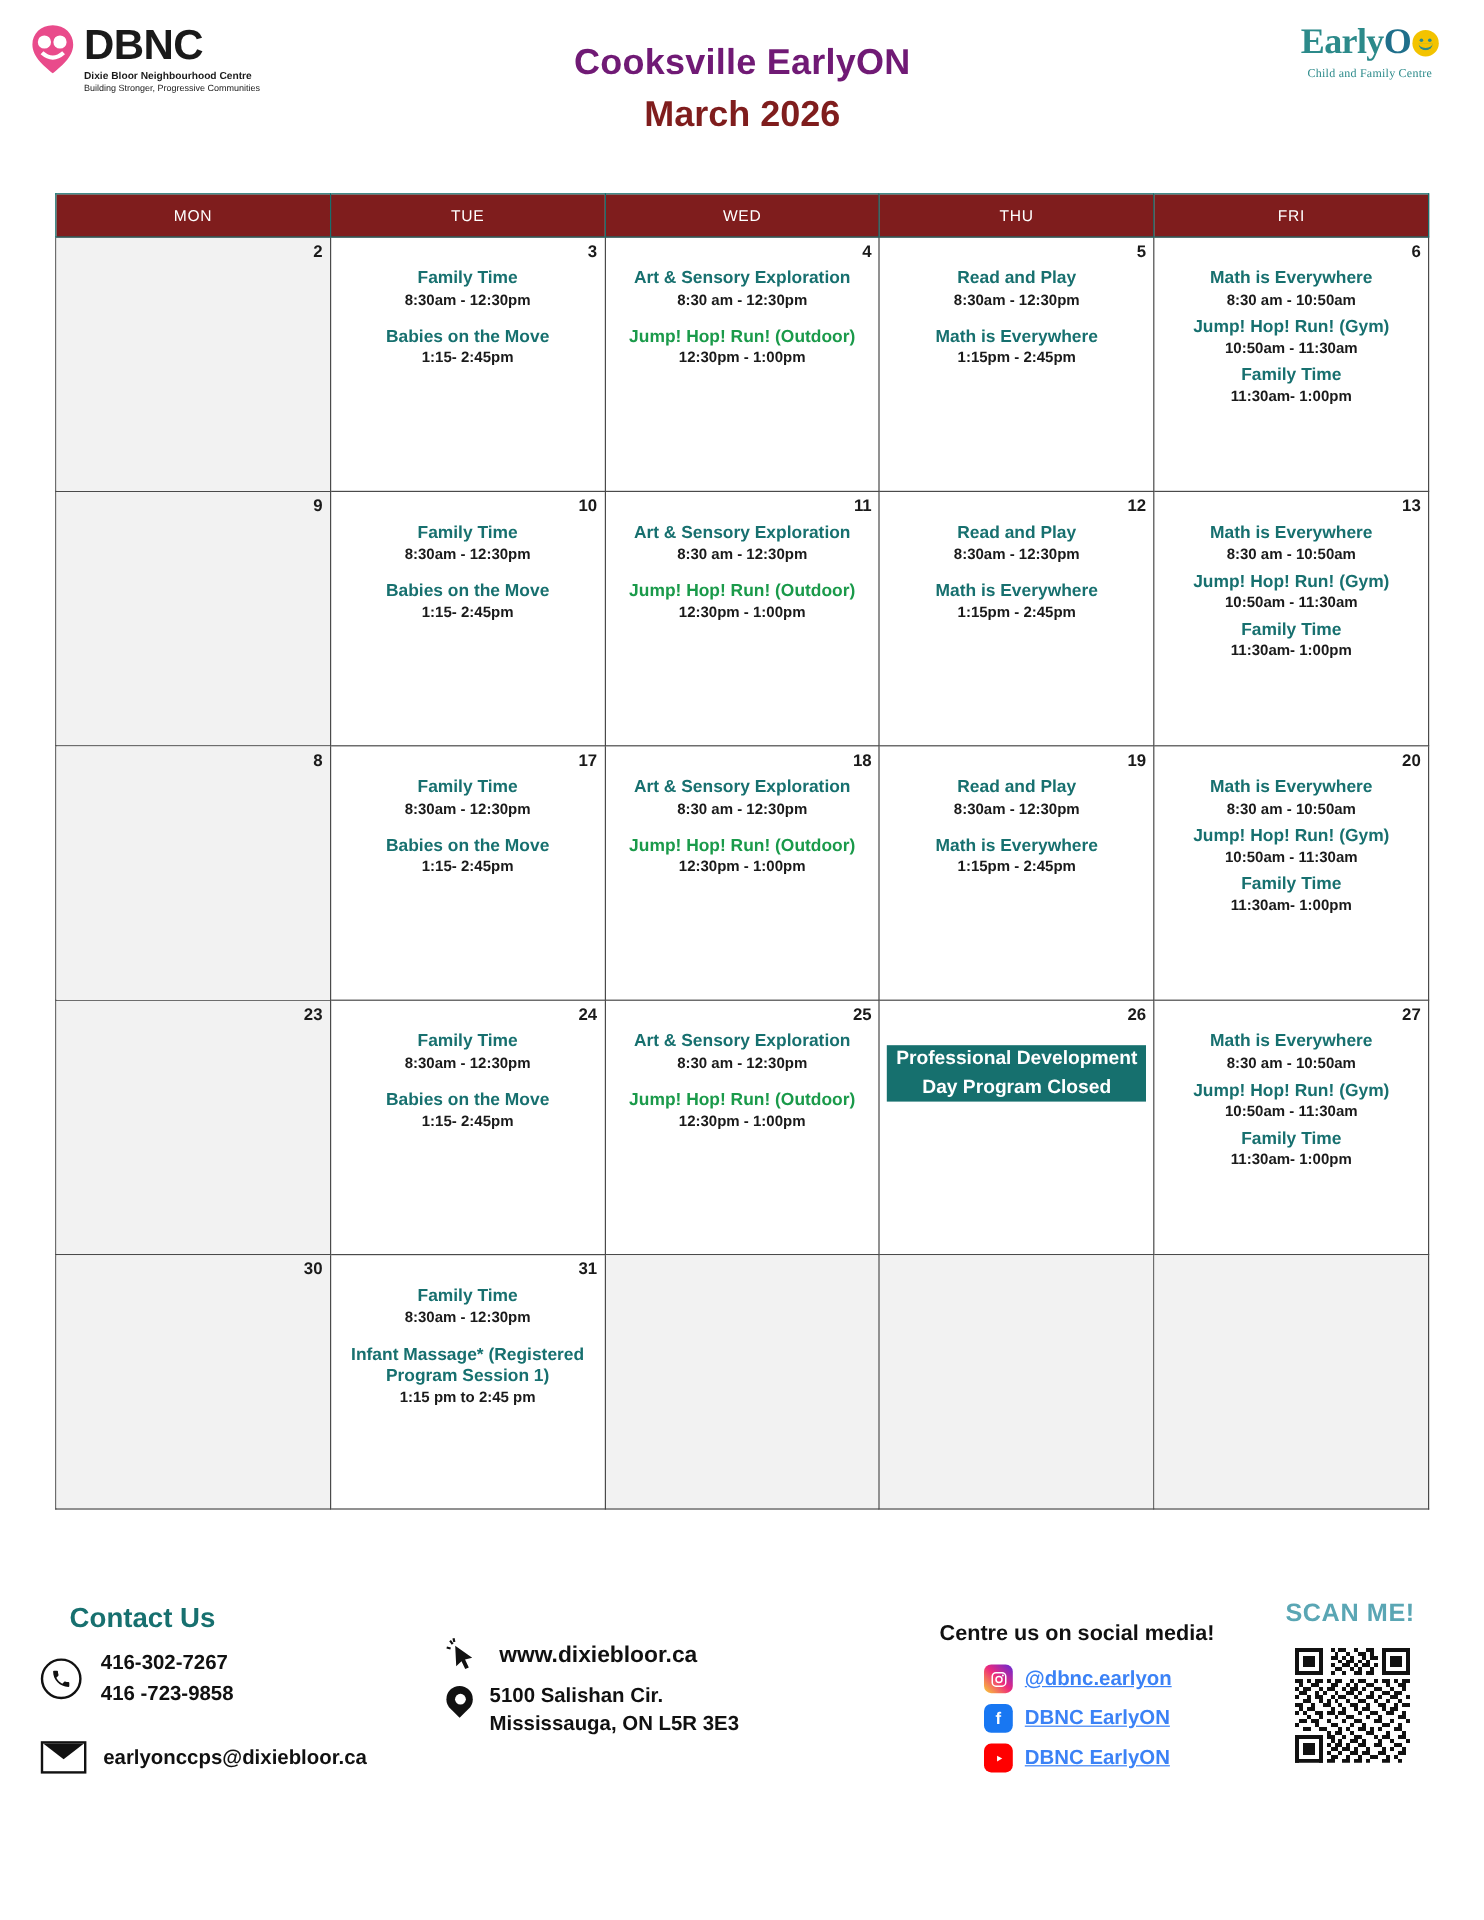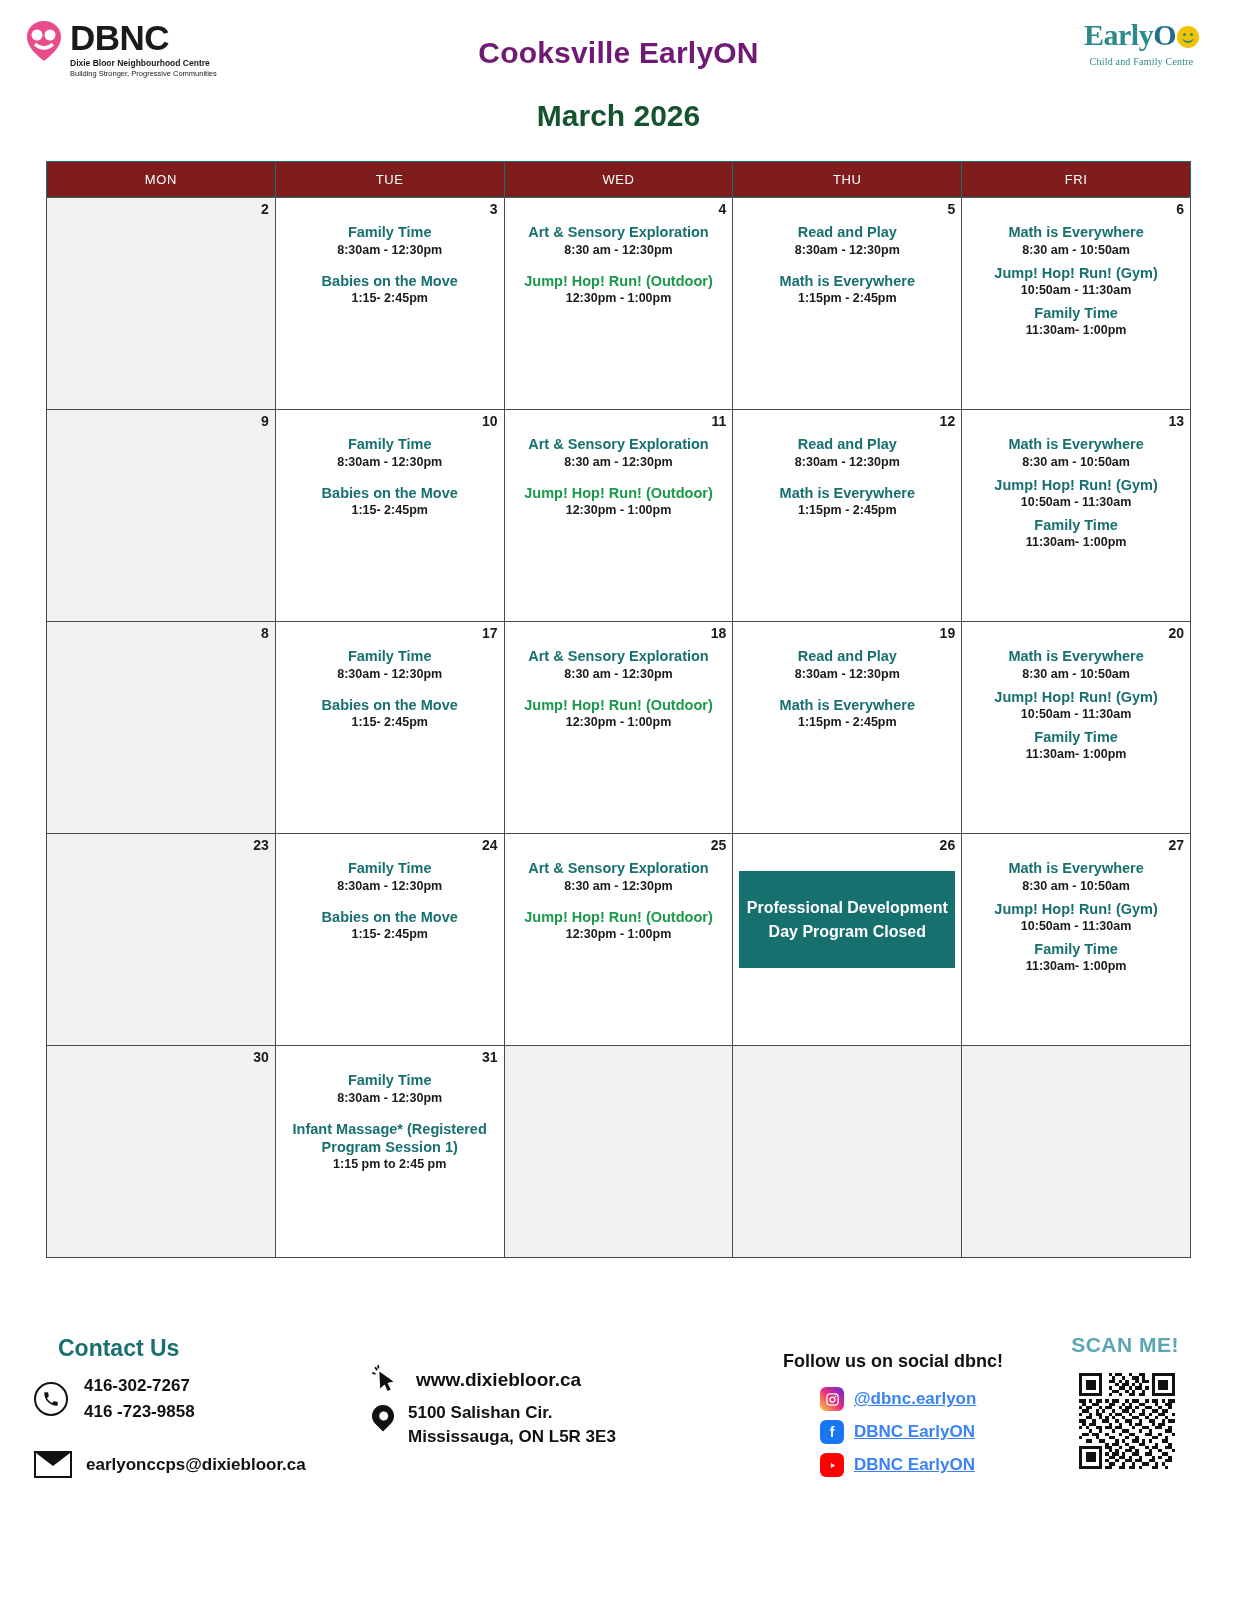--- a/index.html
+++ b/index.html
@@ -42,21 +42,21 @@
 
   .title-block {
     position: absolute;
     left: 0; right: 0; top: 36px;
     text-align: center;
   }
   .title-main {
     font-size: 30px; font-weight: bold; color: #701a75; letter-spacing: 0.2px;
   }
   .title-sub {
-    font-size: 30px; font-weight: bold; color: #14532d; margin-top: 29px;
+    font-size: 30px; font-weight: bold; color: #7f1d1d; margin-top: 9px;
   }
 
   .logo-earlyon {
     position: absolute;
     right: 38px; top: 20px;
     text-align: center;
     font-family: Liberation Serif, serif;
   }
   .earlyon-word {
     font-size: 30px; font-weight: bold; color: #2c8a8a; letter-spacing: -0.5px;
@@ -122,21 +122,21 @@
   }
   .sp6 { height: 6px; }
   .sp14 { height: 14px; }
 
   .closed-box {
     background: #16706e;
     color: #ffffff;
     font-size: 16px;
     font-weight: bold;
     text-align: center;
-    padding: 25px 6px;
+    padding: 0 6px;
     line-height: 1.45;
     margin-top: 18px;
   }
 
   
   .footer {
     position: absolute;
     left: 0; right: 0; top: 1305px; height: 295px;
   }
   .contact-head {
@@ -569,21 +569,21 @@
     </div>
 
     <div class="addr-row">
       <div class="pin"></div>
       <div class="addr-text">
         <div>5100 Salishan Cir.</div>
         <div>Mississauga, ON L5R 3E3</div>
       </div>
     </div>
 
-    <div class="social-head">Follow us on social dbnc!</div>
+    <div class="social-head">Centre us on social media!</div>
 
     <div class="social-row" style="left:820px; top:82px;">
       <div class="sq" style="background:linear-gradient(45deg,#f9ce34,#ee2a7b,#6228d7);">
         <svg width="15" height="15" viewBox="0 0 24 24">
             <rect x="3" y="3" width="18" height="18" rx="5" fill="none" stroke="#fff" stroke-width="2"></rect>
             <circle cx="12" cy="12" r="4" fill="none" stroke="#fff" stroke-width="2"></circle>
             <circle cx="17.2" cy="6.8" r="1.3" fill="#fff"></circle>
           </svg>
       </div>
       <div class="social-label">@dbnc.earlyon</div>

